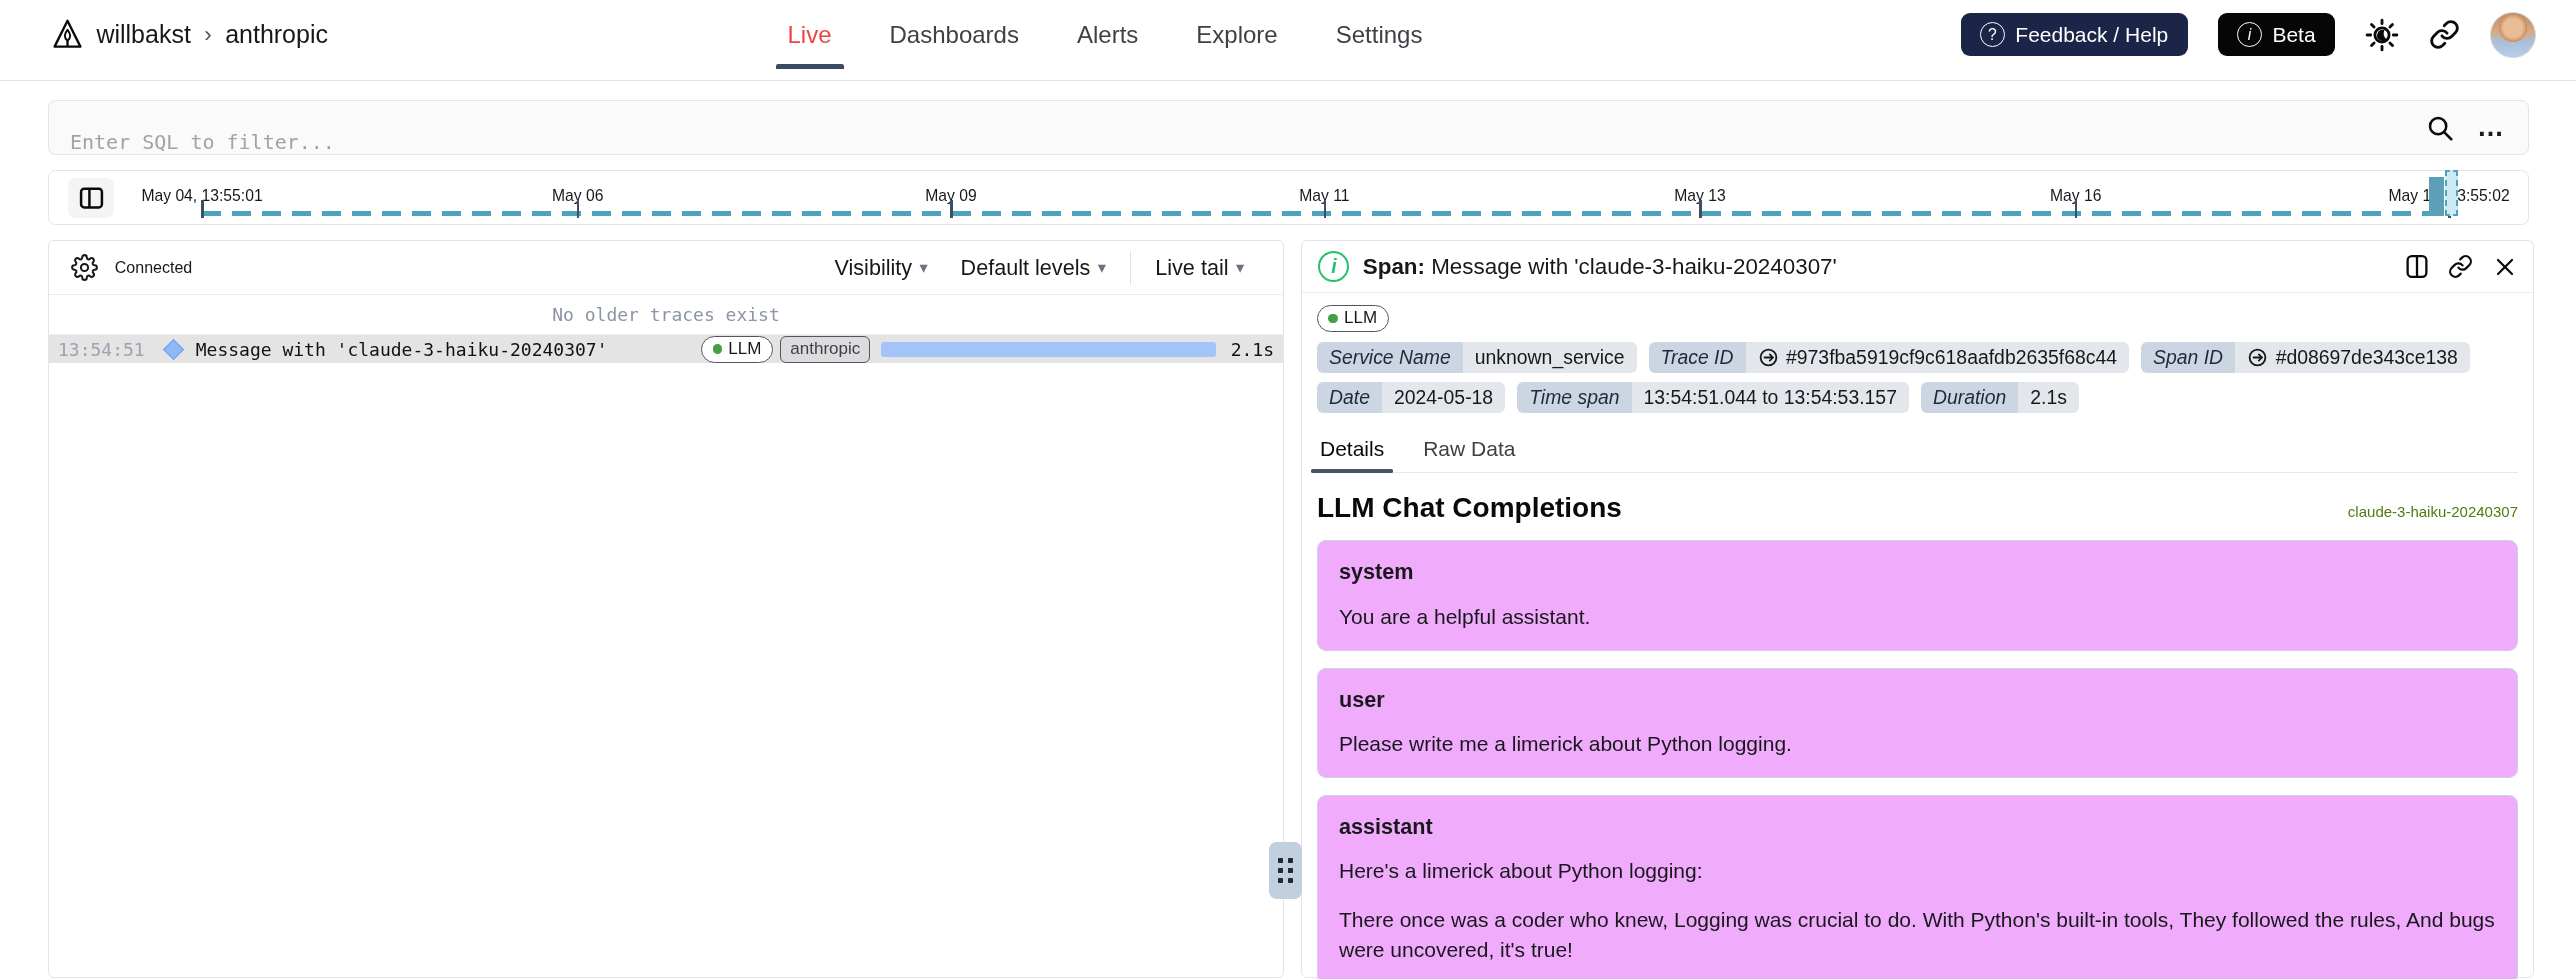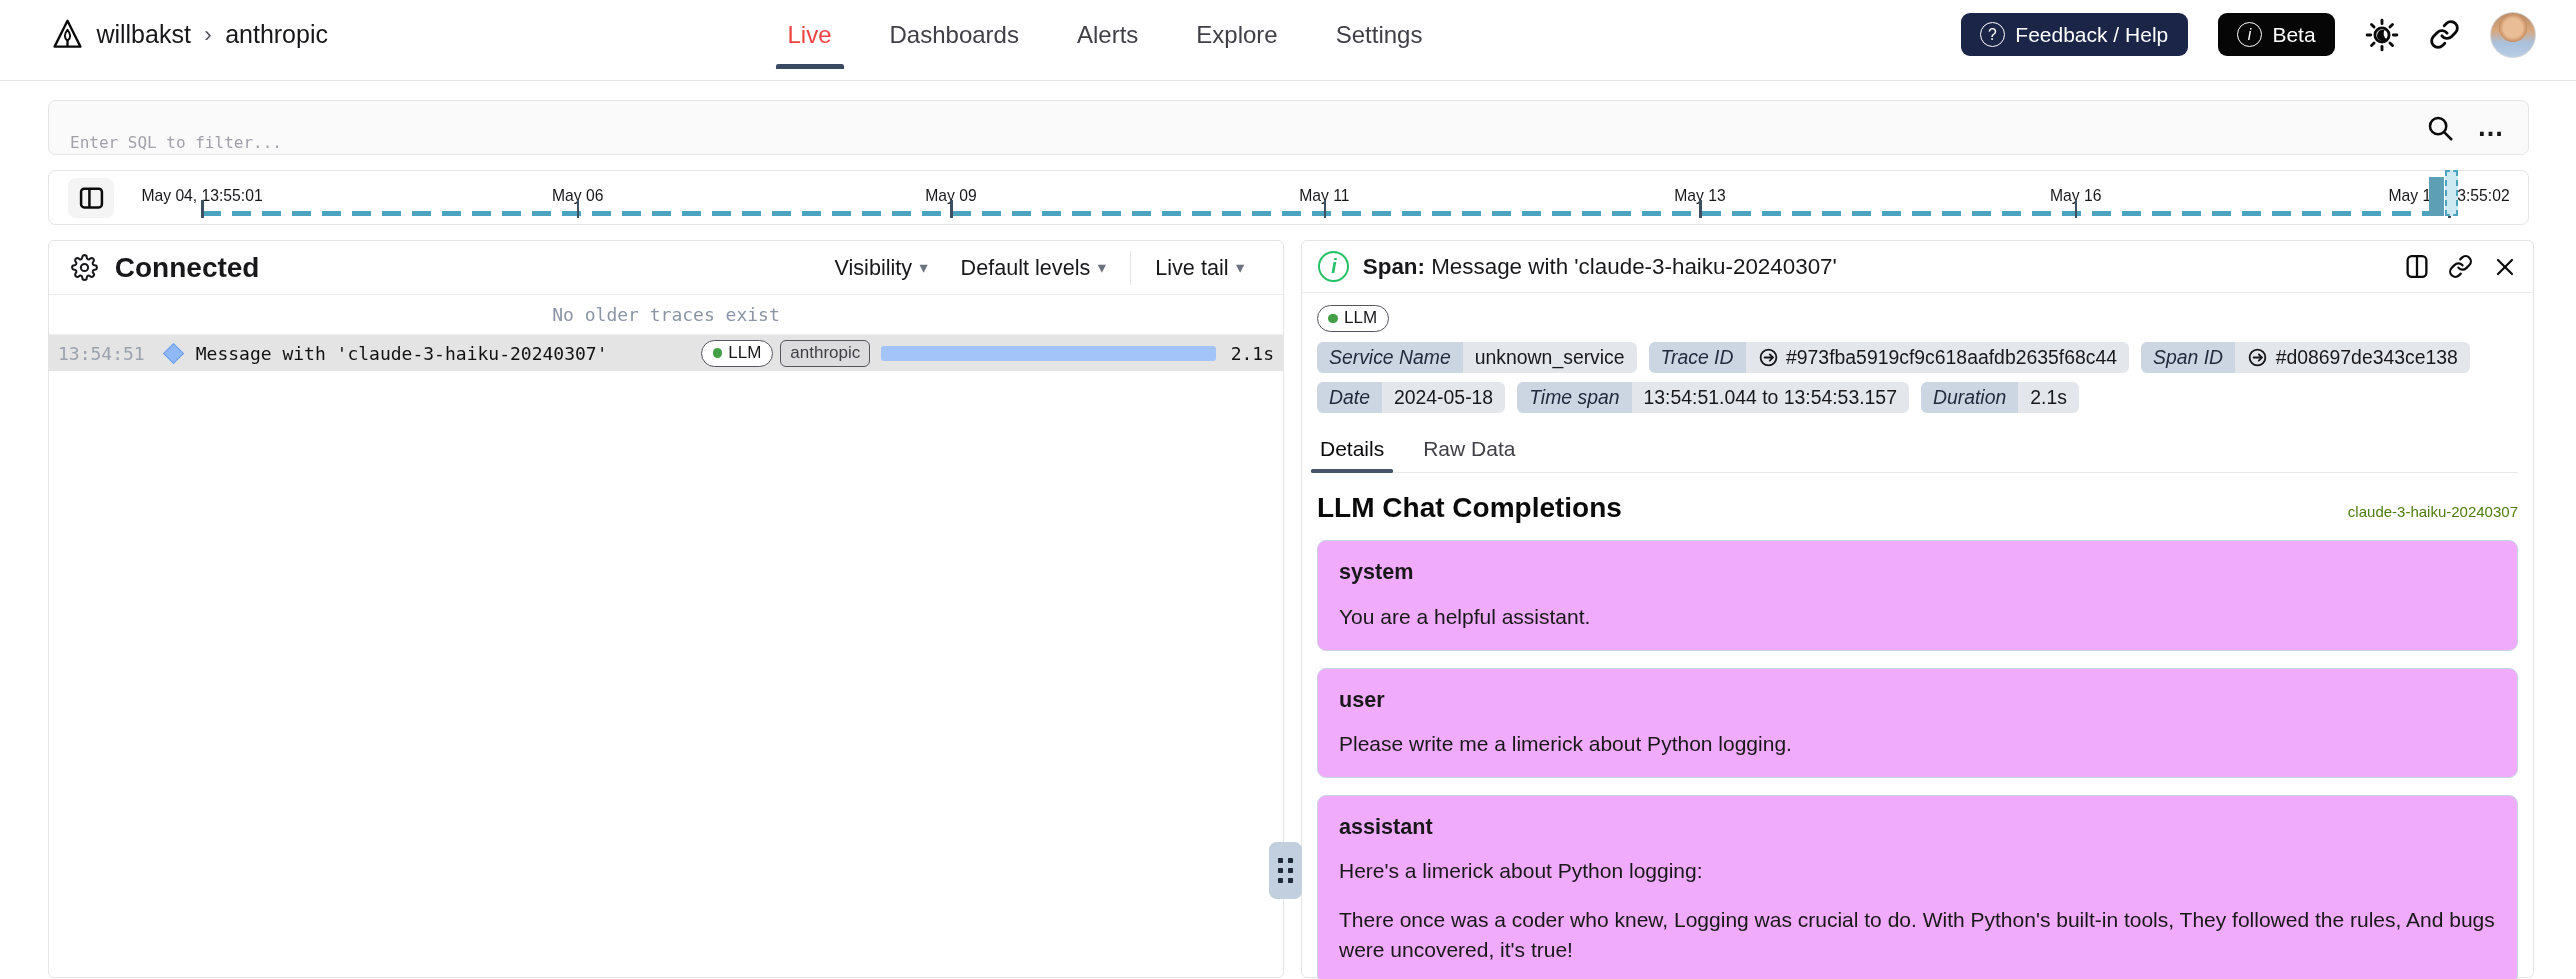--- a/index.html
+++ b/index.html
@@ -27,21 +27,21 @@
   .icon-btn { background:none; border:none; color:#18181b; cursor:pointer; }
   .avatar { width:46px; height:46px; border-radius:50%;
     background:
       radial-gradient(circle at 50% 34%, #e9bd96 0 26%, #c98f63 38%, transparent 39%),
       linear-gradient(180deg, #b98d66 0%, #d8a87e 40%, #a9c0dc 68%, #b9cde6 100%);
     border:0.7px solid #d4d4d8; }
 
   
   .sql-bar { position:absolute; left:48px; top:100px; width:2481px; height:55px; background:#fafafa;
     border:1.5px solid #e4e4e7; border-radius:7.5px; display:flex; align-items:center; padding:0 21px; }
-  .sql-input { flex:1; border:none; outline:none; background:transparent; font-size:16px; color:#3f3f46;
+  .sql-input { flex:1; border:none; outline:none; background:transparent; font-size:20px; color:#3f3f46;
     font-family:"DejaVu Sans Mono", monospace;margin-top:29px; }
   .sql-input::placeholder { color:#a1a1aa; }
   .sql-icons { display:flex; align-items:center; gap:22.4px; }
 
   
   .timeline-box { position:absolute; left:48px; top:170px; width:2481px; height:55px; background:#fff;
     border:1.5px solid #e4e4e7; border-radius:7.5px; }
   .tl-toggle { position:absolute; left:19.4px; top:6.7px; width:46px; height:40px; border-radius:7.5px; background:#f4f4f5;
     display:flex; align-items:center; justify-content:center; cursor:pointer; }
   .tl-area { position:absolute; left:86px; top:0; width:2393px; height:52px; }
@@ -54,28 +54,28 @@
   .tl-spike { position:absolute; bottom:6.7px; background:#5d9fb5; }
   .tl-select { position:absolute; bottom:6.7px; background:#cdeaf2; border:2.2px dashed #4ba3bd; }
 
   
   .panel { position:absolute; top:240px; bottom:1.5px; background:#fff; border:1.5px solid #e4e4e7; border-radius:6px; }
   .panel-left { left:48px; width:1236px; }
   .panel-right { left:1301px; width:1233px; }
 
   
   .lp-header { height:54px; border-bottom:1.5px solid #ececee; display:flex; align-items:center; padding:0 22.4px; }
-  .lp-status { display:flex; align-items:center; gap:16.4px; font-size:28px;font-weight:bold; }
+  .lp-status { display:flex; align-items:center; gap:16.4px; font-size:16px; }
   .lp-controls { margin-left:auto; display:flex; align-items:center; height:100%; }
   .lp-drop { display:flex; align-items:center; gap:7.5px; font-size:21.6px; color:#18181b; padding:0 16.4px; cursor:pointer; }
   .chev { color:#6b7280; font-size:16.4px; }
   .lp-divider { width:1.5px; height:34px; background:#e4e4e7; margin:0 7.5px; }
   .lp-empty { height:40px; display:flex; align-items:center; justify-content:center; color:#8b95a5; font-size:18px;
     border-bottom:1.5px solid #f0f0f2; }
-  .trace-row { height:36px; background:#e4e4e4; display:flex; align-items:center; padding:0 9px; cursor:pointer; }
+  .trace-row { height:28px; background:#e4e4e4; display:flex; align-items:center; padding:0 9px; cursor:pointer; }
   .trace-time { color:#9ca3af; font-size:18px; margin-right:12px; }
   .diamond { width:15px; height:15px; background:#8fb8f6; border:1.5px solid #6b9cf0; transform:rotate(45deg); margin:0 9px; }
   .trace-title { font-size:18px; color:#111; margin-left:6px; white-space:nowrap; }
   .tag-pill { display:flex; align-items:center; gap:6px; height:27px; padding:0 10.4px; border:1.5px solid #55555e;
     border-radius:745px; background:#fff; font-size:17px; }
   .tag-dot { width:9.7px; height:9.7px; border-radius:50%; background:#43a047; }
   .tag-rect { height:27px; display:flex; align-items:center; padding:0 9px; border:1.5px solid #55555e;
     border-radius:6px; background:#dcdcde; font-size:17px; color:#3f3f46; }
   .trace-tags { display:flex; gap:7.5px; margin-left:auto; }
   .dur-bar { width:335px; height:15px; border-radius:3px; background:#a3c4f8; margin:0 15px 0 10.4px; }

